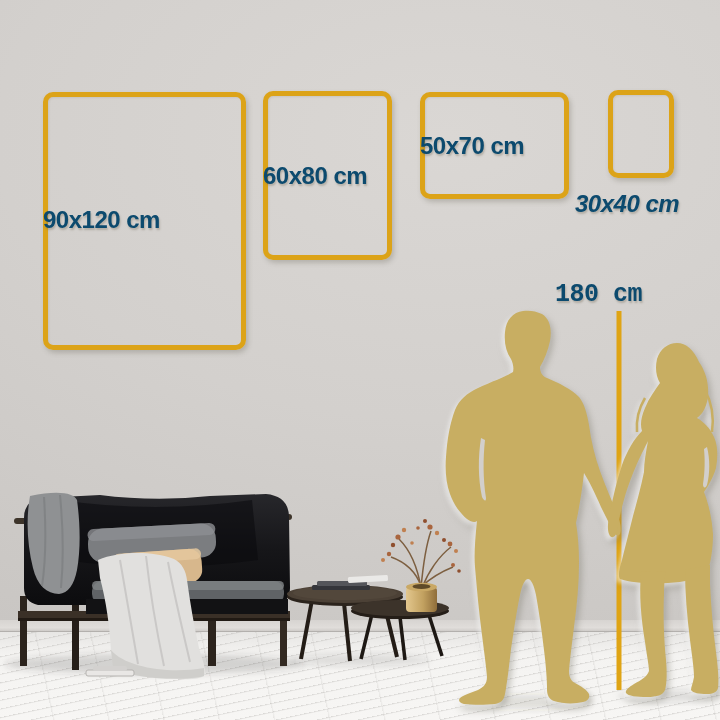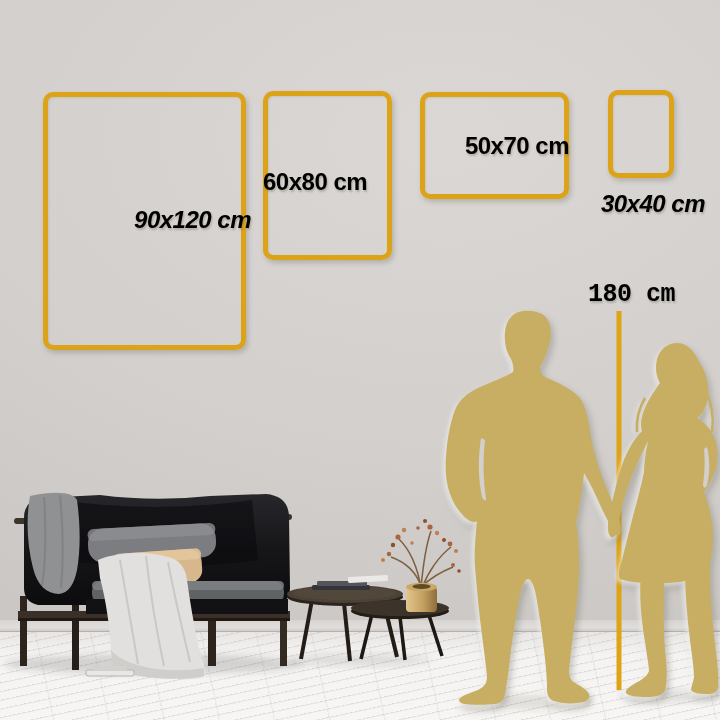--- a/index.html
+++ b/index.html
@@ -28,26 +28,26 @@
   
   .frame{
     position:absolute;border:5px solid #dca318;border-radius:10px;
     box-shadow:2px 3px 5px rgba(95,88,75,0.28), inset 1px 1px 2px rgba(95,88,75,0.12);
   }
   .frame-90{left:43px;top:92px;width:193px;height:248px;}
   .frame-60{left:263px;top:91px;width:119px;height:159px;}
   .frame-50{left:420px;top:92px;width:139px;height:97px;}
   .frame-30{left:608px;top:90px;width:56px;height:78px;}
   .size-label{
-    position:absolute;color:#000000;font-weight:bold;font-size:24px;
-    letter-spacing:-0.5px;text-align:right;white-space:nowrap;
+    position:absolute;color:#0c4a6e;font-weight:bold;font-size:24px;
+    letter-spacing:-0.5px;text-align:left;white-space:nowrap;
     text-shadow:1px 2px 2px rgba(110,100,80,0.35);
   }
-  .lbl-90{left:43px;top:206px;width:208px;font-style:italic;}
-  .lbl-60{left:263px;top:168px;width:102px;}
+  .lbl-90{left:43px;top:206px;width:208px;}
+  .lbl-60{left:263px;top:162px;width:102px;}
   .lbl-50{left:420px;top:132px;width:149px;}
   .lbl-30{left:575px;top:190px;width:130px;font-style:italic;}
   .lbl-180{left:555px;top:280px;width:120px;font-size:25px;font-family:Liberation Mono, monospace;}
 </style>
 </head>
 <body>
 
 <div id="stage">
 
   <div class="wall"></div>

